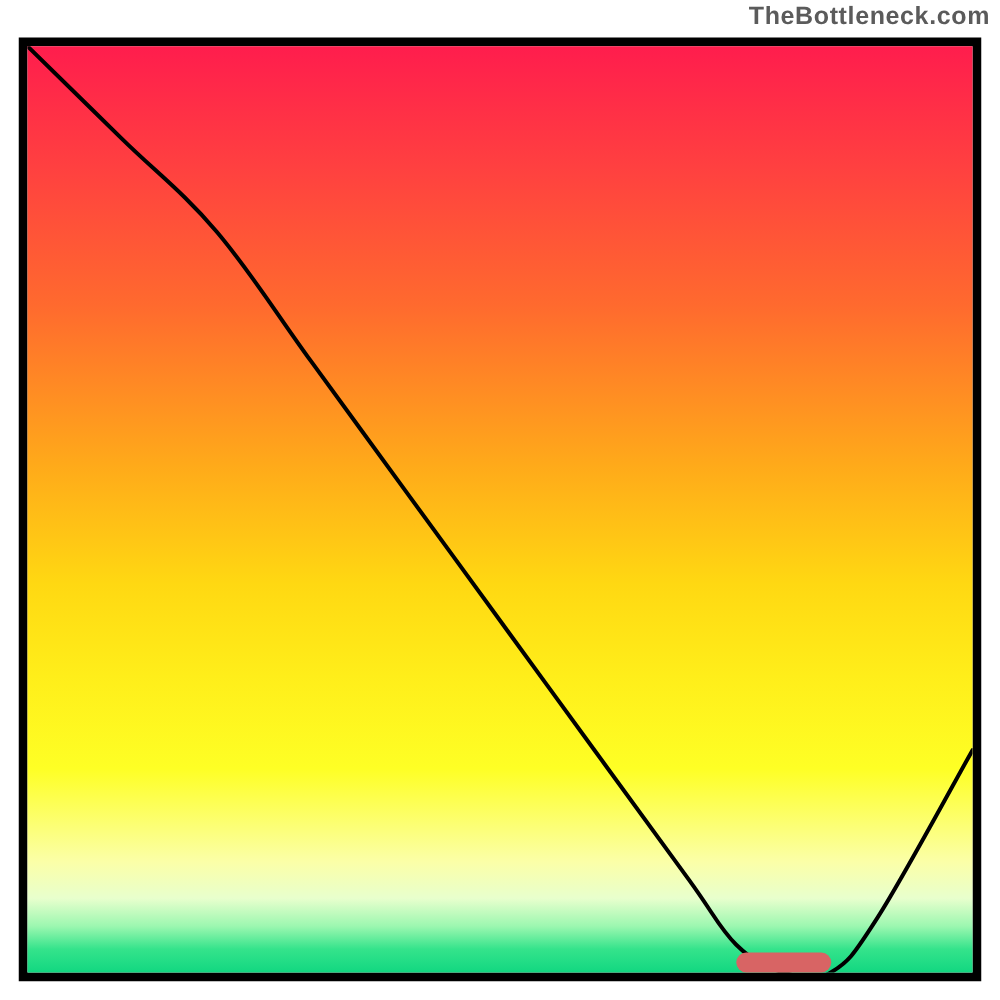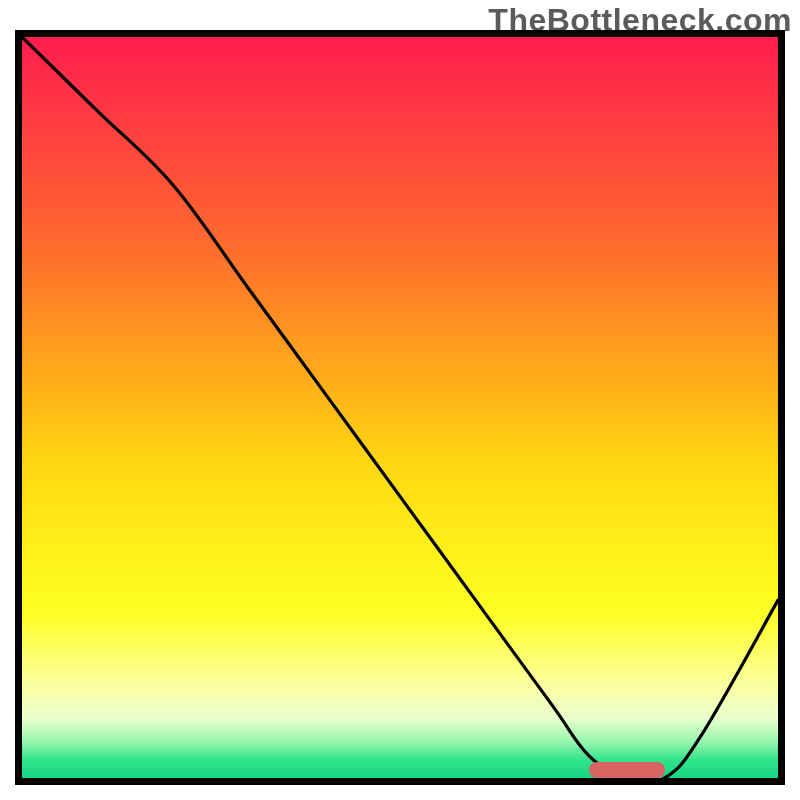--- a/index.html
+++ b/index.html
@@ -7,21 +7,21 @@
   .frame {
     width: 800px;
     height: 800px;
     position: relative;
   }
   .attribution {
     position: absolute;
     top: 2px;
     right: 8px;
     font-family: Arial, Helvetica, sans-serif;
-    font-size: 32px;
+    font-size: 20px;
     font-weight: 600;
     color: #5b5b5b;
     letter-spacing: 0.5px;
   }
   
   .plot {
     position: absolute;
     left: 15px;
     top: 30px;
     width: 770px;

